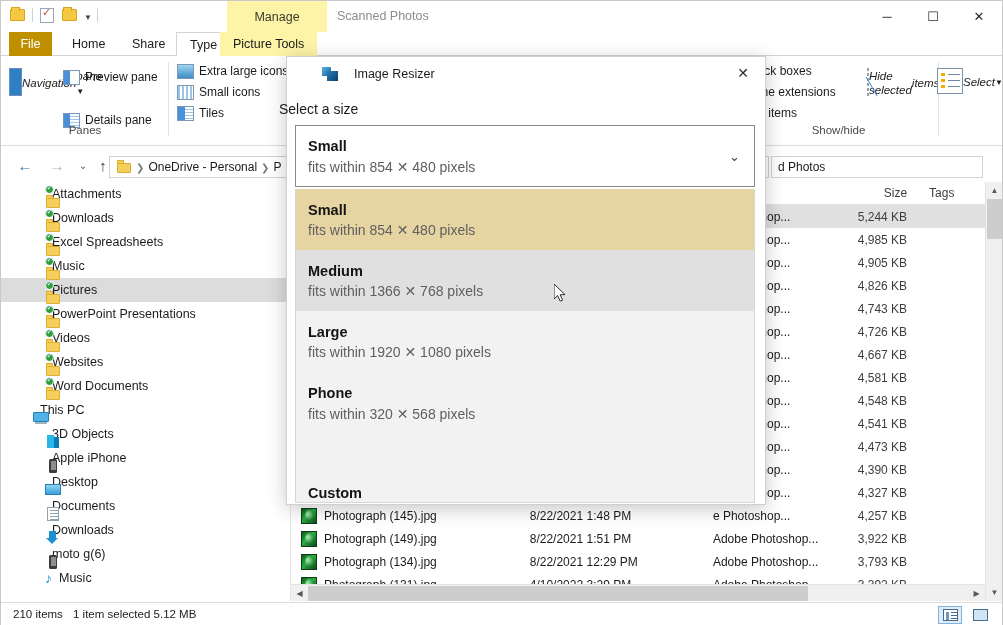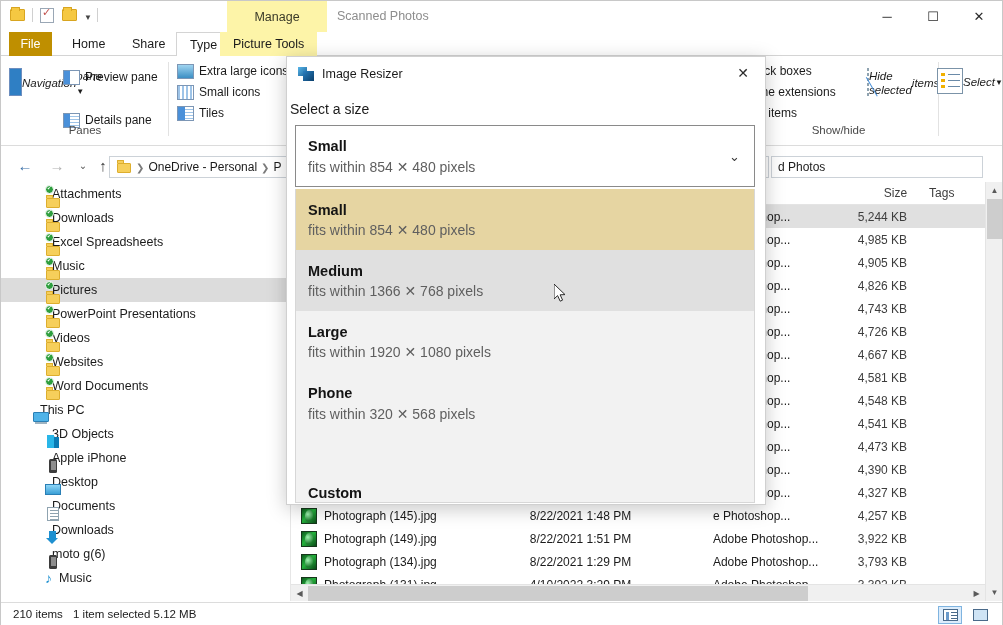--- a/index.html
+++ b/index.html
@@ -287,38 +287,38 @@
   }
   .vb-ico { width: 15px; height: 12px; border: 1px solid #4a6a8a; background: #cfe4f5; }
 
   
   .dialog {
     position: absolute; left: 285px; top: 55px; width: 480px; height: 449px;
     background: #ffffff; border: 1px solid #d0d0d0;
     box-shadow: 0 4px 18px rgba(0,0,0,0.22);
   }
   .dlg-title {
-    height: 34px; display: flex; align-items: center; padding-left: 11px; gap: 8px;
+    height: 34px; display: flex; align-items: center; padding-left: 11px; gap: 16px; margin-left: 24px;
   }
   .dlg-ico { width: 16px; height: 16px; position: relative; }
   .dlg-ico .a {
     position: absolute; left: 0; top: 1px; width: 9px; height: 9px;
     background: linear-gradient(135deg,#57b6ea,#1a5e94);
   }
   .dlg-ico .b {
     position: absolute; left: 5px; top: 5px; width: 11px; height: 10px;
     background: linear-gradient(135deg,#2a7fc0,#0b3f6b);
   }
   .dlg-title-txt { font-size: 12.5px; color: #1b1b1b; }
   .dlg-close {
     position: absolute; right: 0; top: 0; width: 44px; height: 32px;
     display: flex; align-items: center; justify-content: center; font-size: 14px; color: #2b2b2b;
   }
   .dlg-label {
-    position: absolute; left: 289px; top: 100px;
+    position: absolute; left: 278px; top: 100px;
     font-size: 14px; color: #1b1b1b;
   }
   .combo-closed {
     position: absolute; left: 294px; top: 124px; width: 460px; height: 62px;
     border: 1px solid #8a8a8a; background: #ffffff;
     display: flex; align-items: center; padding: 0 12px;
   }
   .opt-title { font-size: 14.5px; font-weight: bold; color: #141414; line-height: 1.25; }
   .opt-sub { font-size: 14px; color: #5f5f5f; margin-top: 3px; }
   .chevron { position: absolute; right: 14px; font-size: 13px; color: #3a3a3a; }
@@ -724,21 +724,21 @@
             <div class="c c-tags"></div>
           </div>
           <div class="frow">
             <div class="c c-name" style="display:flex;align-items:center;">
               <span class="fico">
                 <span class="bg"></span>
                 <span class="sw"></span>
               </span>
               <span>Photograph (134).jpg</span>
             </div>
-            <div class="c c-date">8/22/2021 1:29 PM</div>
+            <div class="c c-date">8/22/2021 12:29 PM</div>
             <div class="c c-type">Adobe Photoshop...</div>
             <div class="c c-size">3,793 KB</div>
             <div class="c c-tags"></div>
           </div>
           <div class="frow">
             <div class="c c-name" style="display:flex;align-items:center;">
               <span class="fico">
                 <span class="bg"></span>
                 <span class="sw"></span>
               </span>

